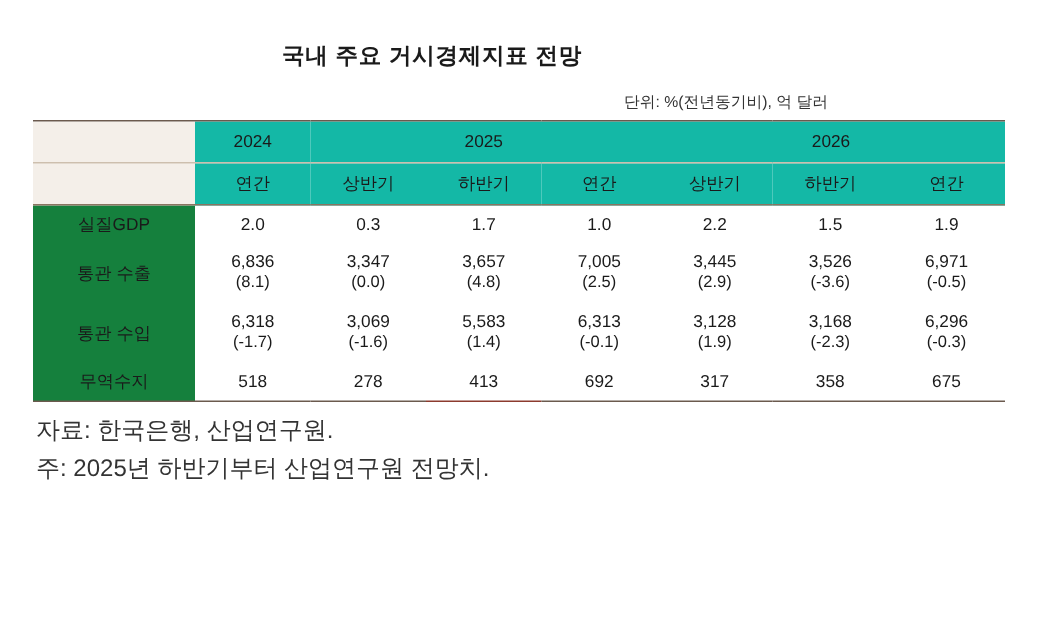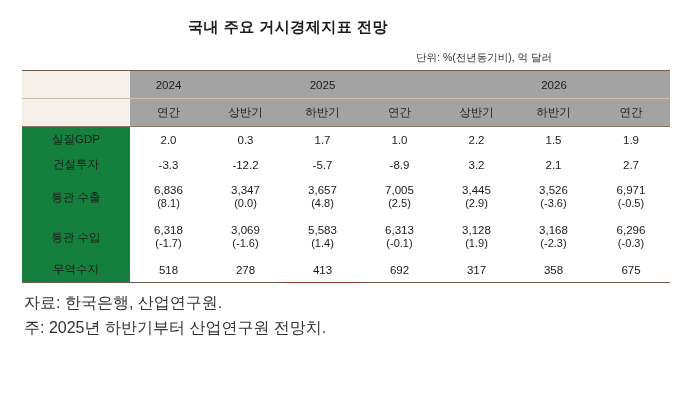--- a/index.html
+++ b/index.html
@@ -12,21 +12,21 @@
     background: #ffffff;
     font-family: "Liberation Sans", sans-serif;
     color: #1a1a1a;
     overflow: hidden;
   }
   .page {
     position: relative;
     width: 576px;
     height: 411px;
     box-sizing: border-box;
-    padding: 0 22px;
+    padding: 10px 22px;
     border-radius: 19px;
   }
   .title {
     text-align: center;
     font-size: 15px;
     font-weight: bold;
     color: #1a1a1a;
     letter-spacing: 0.5px;
     padding-top: 18px;
     padding-bottom: 14px;
@@ -47,21 +47,21 @@
   table.macro th, table.macro td {
     border: none;
     padding: 0;
     text-align: center;
     vertical-align: middle;
     color: #1a1a1a;
   }
 
   thead th {
     font-weight: normal;
-    background: #a3a3a3;
+    background: #14b8a6;
     height: 27px;
   }
   thead tr.hdr1 th {
     border-top: 1.6px solid #6b5a4e;
     border-bottom: 1px solid #cdbfae;
   }
   thead tr.hdr2 th {
     border-bottom: 1.2px solid #8a7461;
   }
   th.label-col {
@@ -161,30 +161,20 @@
         <td class="vgrp">0.3</td>
         <td class="hl">1.7</td>
         <td>1.0</td>
         <td class="vgrp">2.2</td>
         <td class="vgrp">1.5</td>
         <td class="vgrp">1.9</td>
       </tr>
 
 
 
-      <tr>
-        <td class="rowlabel">건설투자</td>
-        <td class="vgrp">-3.3</td>
-        <td class="vgrp">-12.2</td>
-        <td class="hl">-5.7</td>
-        <td>-8.9</td>
-        <td class="vgrp">3.2</td>
-        <td class="vgrp">2.1</td>
-        <td class="vgrp">2.7</td>
-      </tr>
 
       <tr class="tall">
         <td class="rowlabel">통관 수출</td>
         <td class="vgrp twoline">
           <span>6,836</span>
           <span class="paren">(8.1)</span>
         </td>
         <td class="vgrp twoline">
           <span>3,347</span>
           <span class="paren">(0.0)</span>

